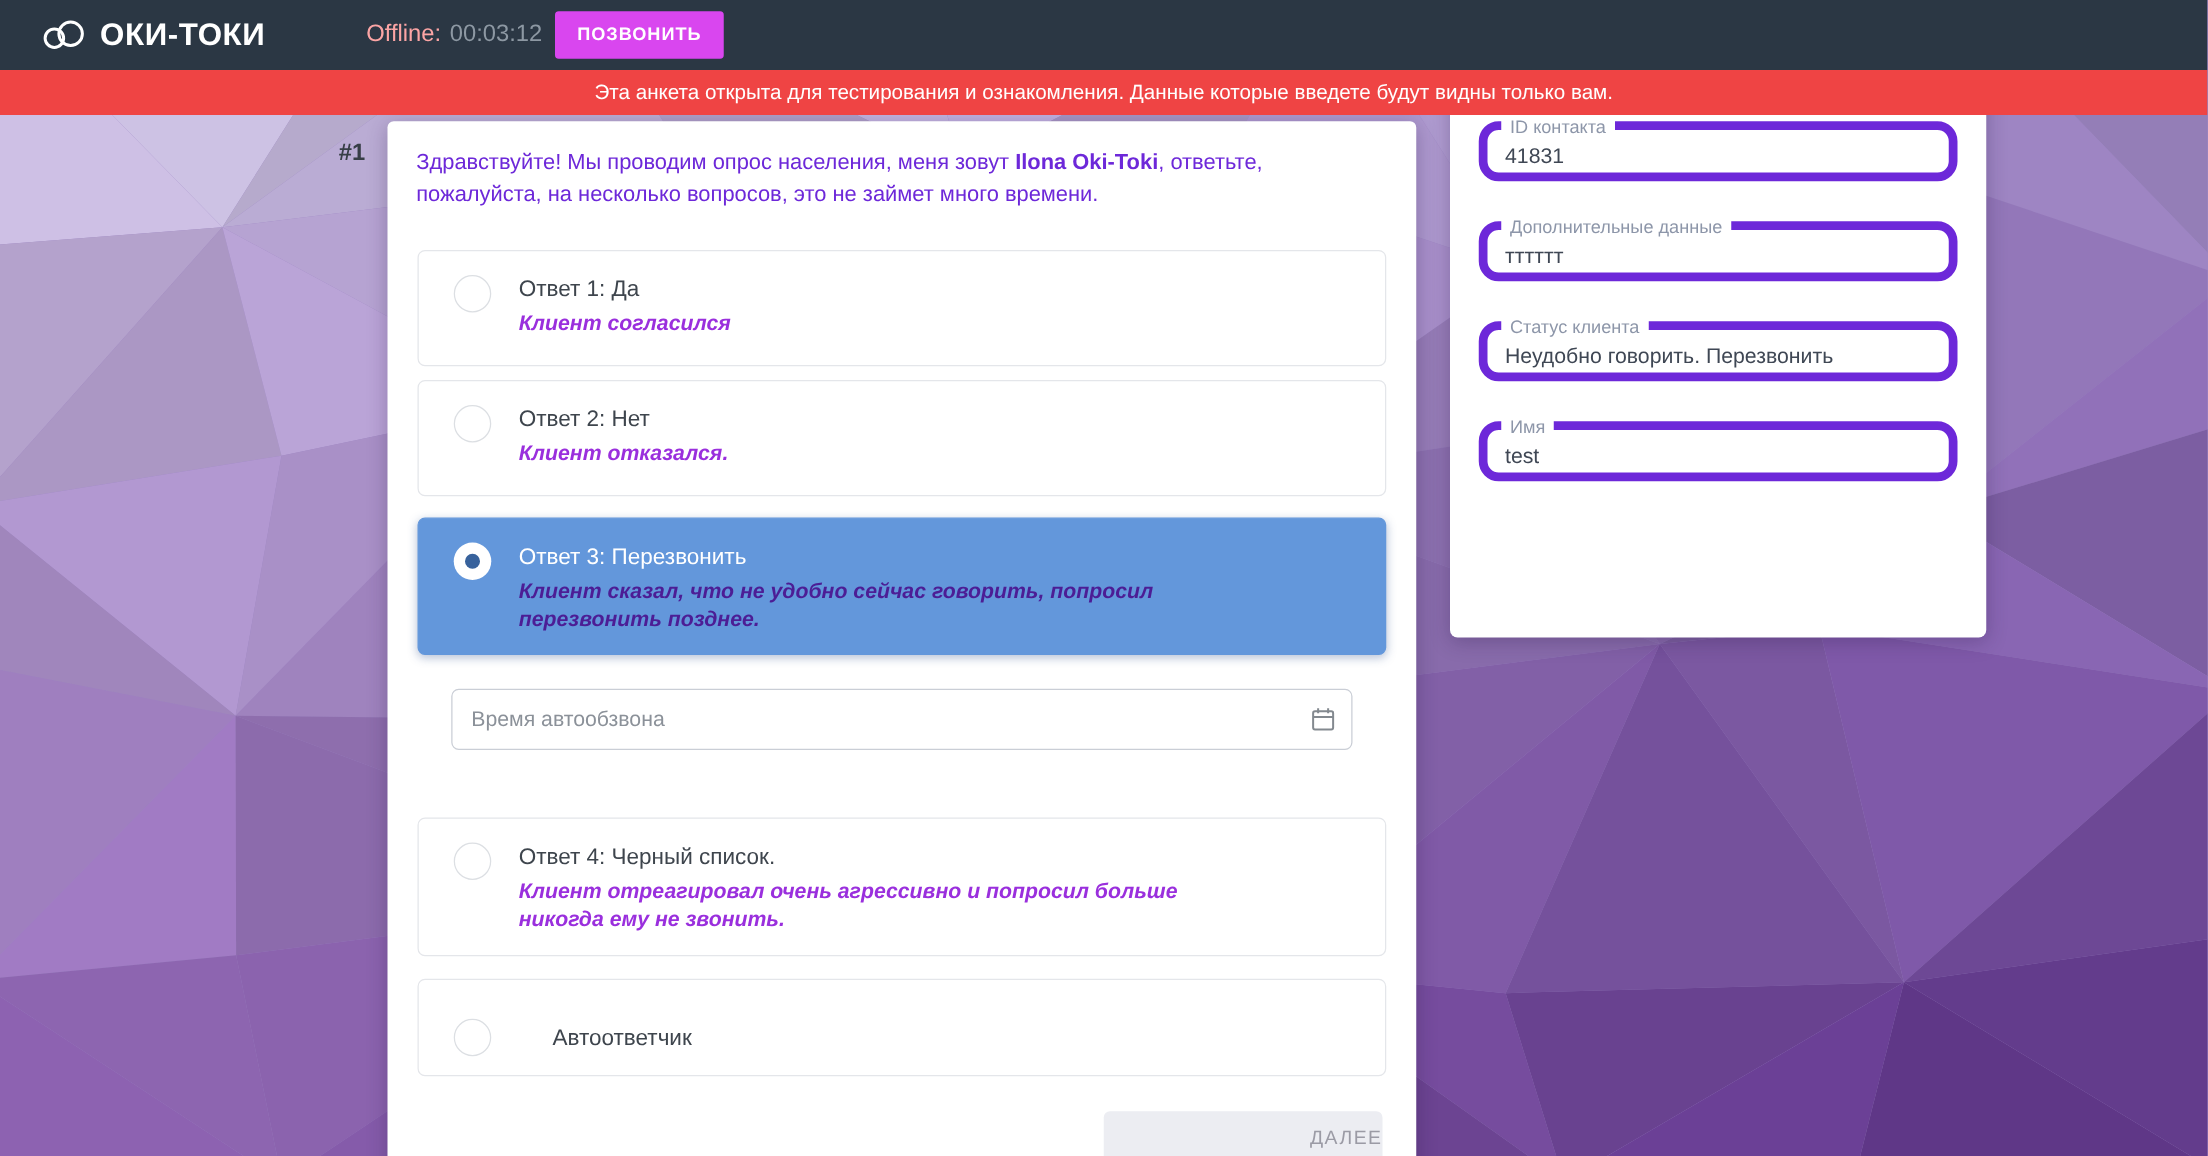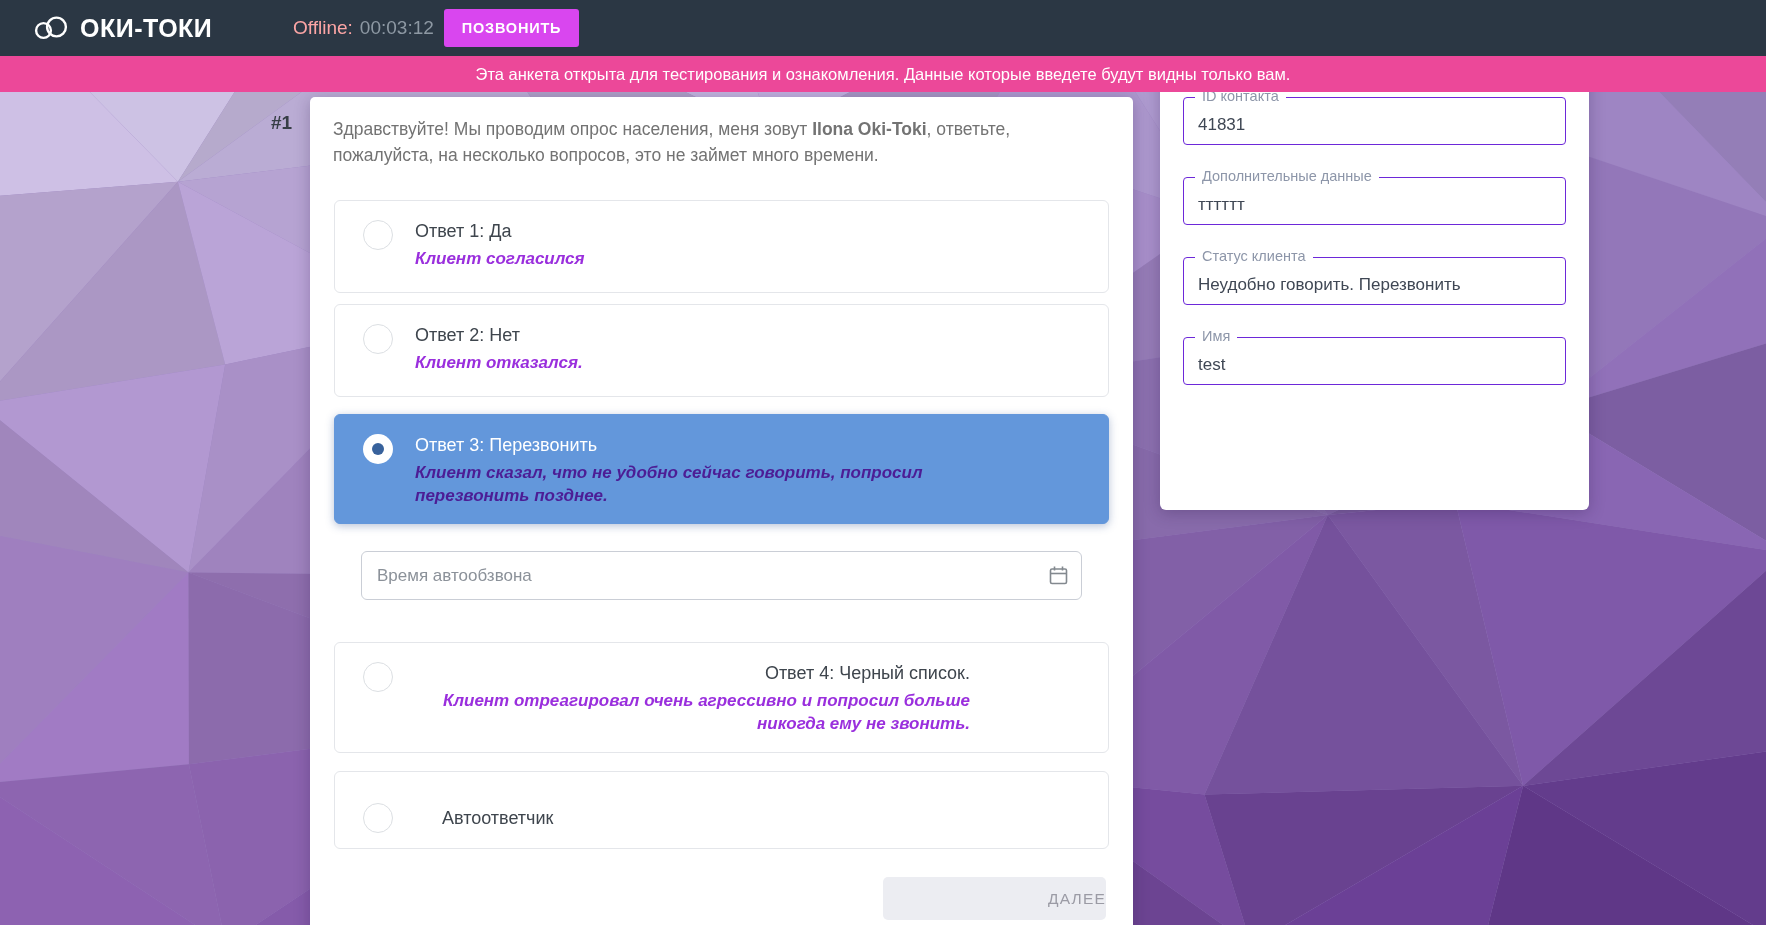--- a/index.html
+++ b/index.html
@@ -11,54 +11,54 @@
   
   .header { position:absolute; left:0; top:0; width:100%; height:56px; background:#2b3744; z-index:6; }
   .logo { position:absolute; left:32px; top:0; height:56px; display:flex; align-items:center; gap:10px; }
   .logo-text { color:#ffffff; font-size:25px; font-weight:bold; letter-spacing:0.5px; }
   .hdr-status { position:absolute; left:293px; top:0; height:56px; display:flex; align-items:center; gap:7px; font-size:19px; }
   .offline-label { color:#fca5a5; }
   .offline-timer { color:#8d98a3; }
   .call-btn { position:absolute; left:444px; top:9px; width:135px; height:38px; background:#d946ef; border:none; border-radius:3px; color:#ffffff; font-size:14.5px; font-weight:bold; letter-spacing:0.8px; cursor:pointer; font-family:inherit; }
 
   
-  .banner { position:absolute; left:0; top:56px; width:100%; height:36px; background:#ec4899; z-index:5; display:flex; align-items:center; justify-content:center; }
+  .banner { position:absolute; left:0; top:56px; width:100%; height:36px; background:#ef4444; z-index:5; display:flex; align-items:center; justify-content:center; }
   .banner-text { color:#ffffff; font-size:16.5px; font-weight:500; }
 
   
   .q-number { position:absolute; left:271px; top:112px; z-index:1; font-size:19px; font-weight:bold; color:#373e46; }
   .survey-card { position:absolute; left:310px; top:97px; width:823px; height:860px; background:#ffffff; border-radius:5px 5px 0 0; box-shadow:0 3px 16px rgba(40,20,70,0.28); z-index:2; padding:19px 24px 0 23px; }
-  .question { font-size:17.5px; color:#737373; line-height:26px; max-width:720px; }
+  .question { font-size:17.5px; color:#6d28d9; line-height:26px; max-width:720px; }
   .question b { font-weight:bold; }
 
   .options { margin-left:1px; margin-top:32px; width:775px; }
   .option { display:flex; align-items:flex-start; background:#ffffff; border:1px solid #e4e6ea; border-radius:6px; padding:18px 20px 16px 28px; min-height:93px; cursor:pointer; }
   .option + .option { margin-top:11px; }
   .option.opt-3 { margin-top:17px; min-height:110px; background:#6397db; border-color:#6397db; box-shadow:0 2px 8px rgba(50,80,140,0.35); }
-  .option.opt-4 { margin-top:42px; min-height:111px;text-align:right; }
+  .option.opt-4 { margin-top:54px; min-height:111px; }
   .option.opt-5 { margin-top:18px; min-height:61px; padding-top:31px; padding-bottom:15px; align-items:center;gap:27px; }
   .radio { flex:0 0 30px; width:30px; height:30px; border-radius:50%; border:1px solid #dcdfe3; background:#fff; margin-right:22px; margin-top:1px; position:relative; }
   .option.opt-5 .radio { margin-top:0; }
   .option.selected .radio { border:none; }
   .option.selected .radio::after { content:""; position:absolute; left:9px; top:9px; width:12px; height:12px; border-radius:50%; background:#38629c; }
   .opt-title { font-size:18px; color:#3e454d; line-height:24px; }
   .opt-desc { font-size:17px; font-weight:bold; font-style:italic; color:#9a2fdd; line-height:23px; margin-top:4px; max-width:555px; }
   .option.selected .opt-title { color:#ffffff; }
   .option.selected .opt-desc { color:#4c1d95; }
 
   .time-row { position:relative; margin:27px 0 0 27px; width:721px; height:49px; }
   .time-input { width:100%; height:100%; border:1px solid #caced6; border-radius:6px; padding:0 44px 0 15px; font-size:17px; color:#3f4754; font-family:inherit; outline:none; }
   .time-input::placeholder { color:#8b9199; opacity:1; }
   .cal-icon { position:absolute; right:13px; top:14px; width:21px; height:21px; cursor:pointer; }
 
   .next-btn { display:block; margin:28px 3px 0 auto; width:223px; height:43px; background:#ecedf2; border:none; border-radius:5px; color:#9b9ba5; font-size:15.5px; letter-spacing:1.2px; font-family:inherit; cursor:pointer;text-align:right; }
 
   
   .contact-panel { position:absolute; left:1160px; top:70px; width:429px; height:440px; background:#ffffff; border-radius:6px; box-shadow:0 3px 16px rgba(40,20,70,0.28); z-index:3; padding:27px 23px 0 23px; }
-  .field { position:relative; border:1px solid #6d28d9; border-radius:4px; height:48px; margin-bottom:32px; }
+  .field { position:relative; border:7px solid #6d28d9; border-radius:16px; height:48px; margin-bottom:32px; }
   .field-label { position:absolute; top:-10px; left:11px; background:#ffffff; padding:0 7px; font-size:14.5px; color:#8d96a9; white-space:nowrap; }
   .field-input { width:100%; height:100%; border:none; background:transparent; border-radius:8px; padding:8px 14px 0 14px; font-size:17px; color:#3f4754; font-family:inherit; outline:none; }
 </style>
 </head>
 <body>
 
 <div class="stage">
 
   <svg id="bg" xmlns="http://www.w3.org/2000/svg" viewBox="0 0 1766 925" preserveAspectRatio="none">
       <polygon points="-20.0,-20.0 305.2,-20.0 177.9,181.8" fill="rgb(205,194,228)"></polygon>

